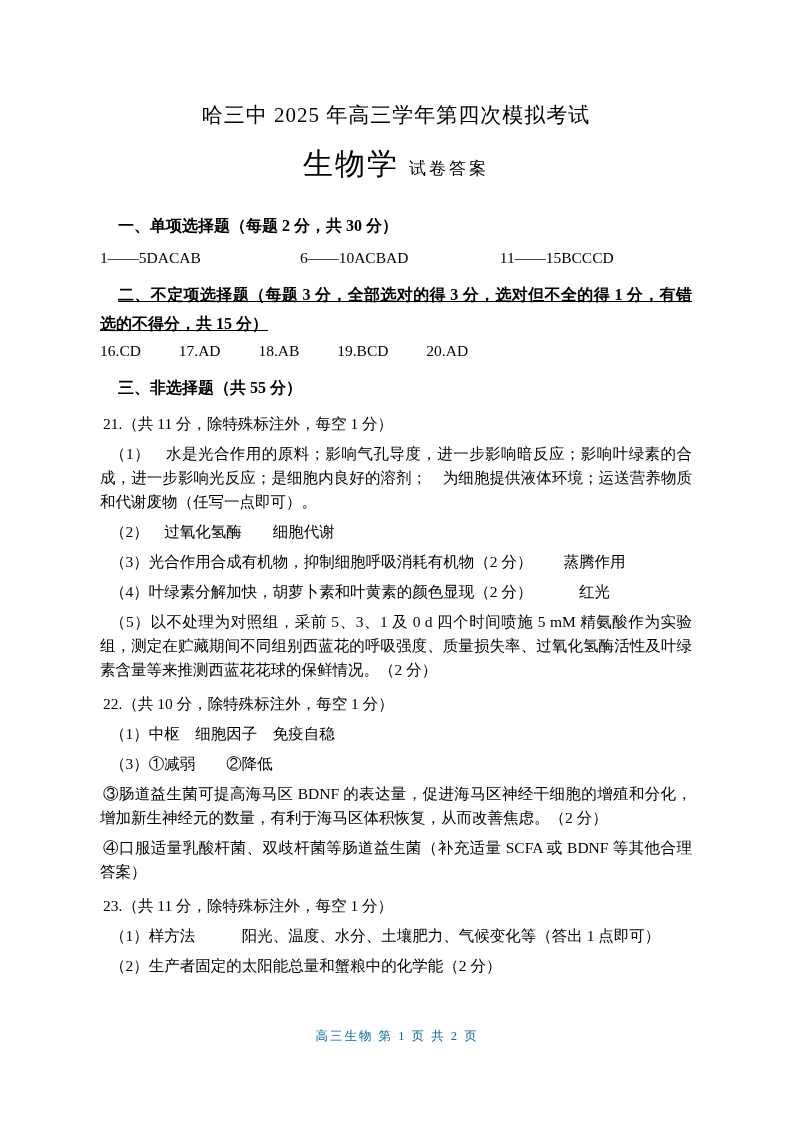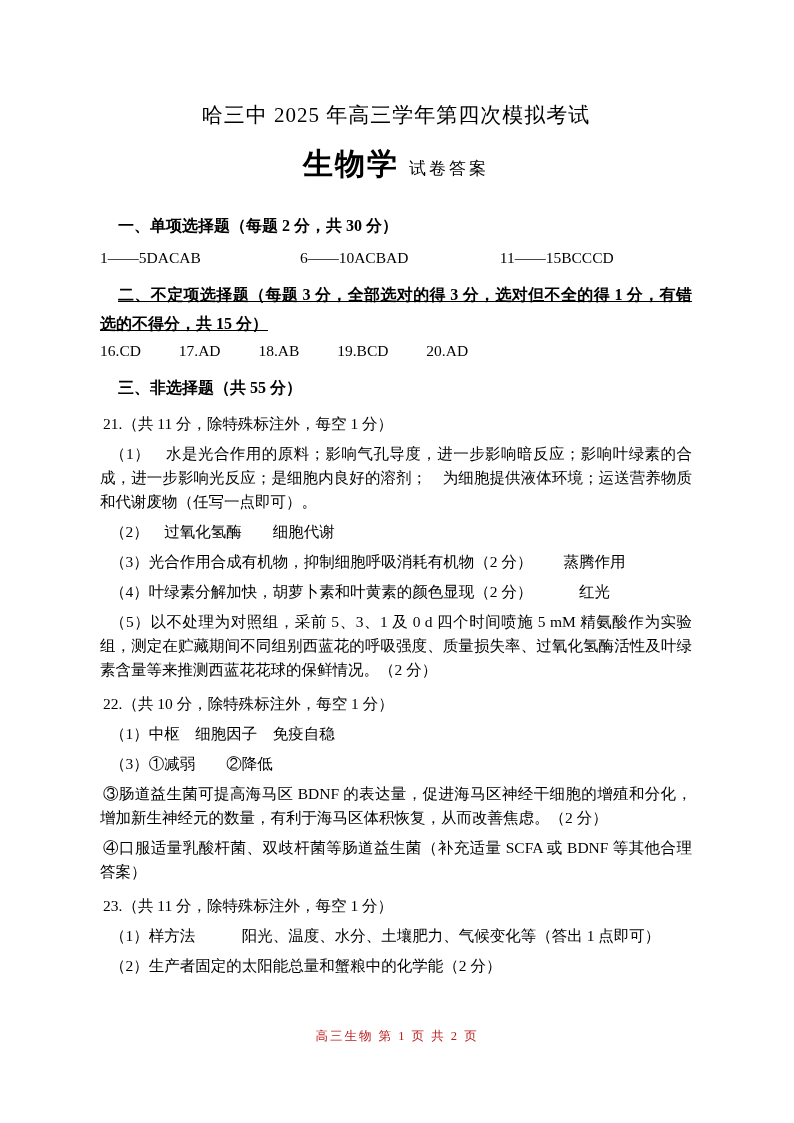--- a/index.html
+++ b/index.html
@@ -28,21 +28,21 @@
     letter-spacing: 1px;
   }
   .subject-line {
     margin-top: 14px;
     text-align: center;
     line-height: 40px;
     white-space: nowrap;
   }
   .subject {
     font-family: "Liberation Sans", "DejaVu Sans", sans-serif;
-    font-weight: bold;
+    font-weight: normal;
     font-size: 30px;
     letter-spacing: 2px;
   }
   .paper-label {
     font-size: 17px;
     margin-left: 10px;
     letter-spacing: 3px;
   }
   .h {
     margin: 0;
@@ -81,21 +81,21 @@
   .ind { text-indent: 10px; }
   .ind2 { text-indent: 29px; }
   .footer {
     position: absolute;
     left: 0;
     top: 1028px;
     width: 100%;
     text-align: center;
     font-size: 12.5px;
     letter-spacing: 2px;
-    color: #b91c1c;
+    color: #0369a1;
   }
 </style>
 </head>
 <body>
 
 <div class="page">
   <div class="content">
 
     <h1 class="title">哈三中 2025 年高三学年第四次模拟考试</h1>
 

